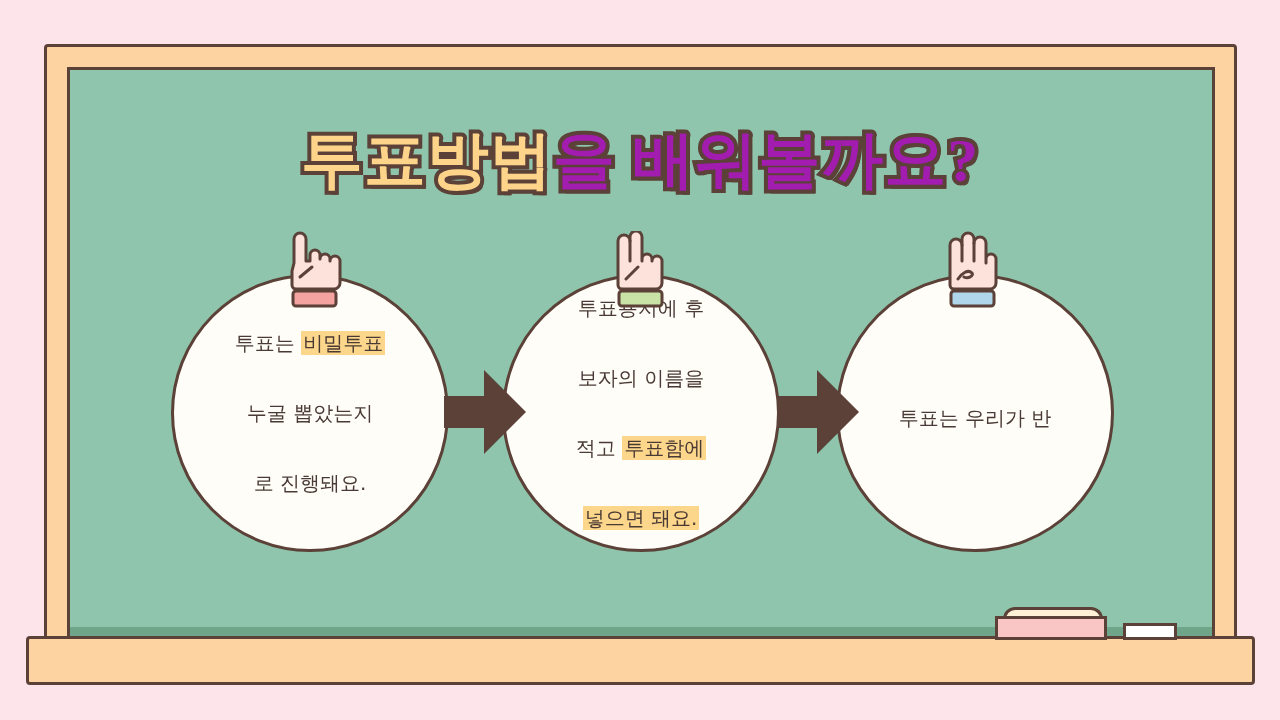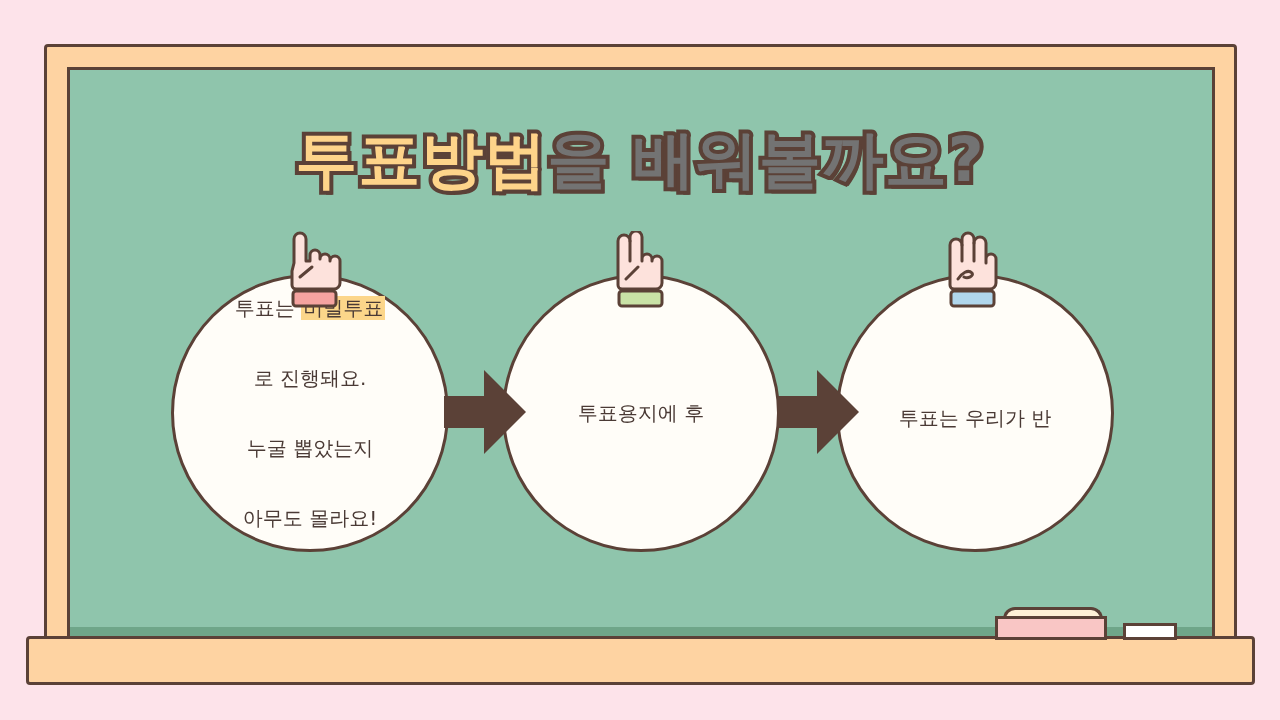--- a/index.html
+++ b/index.html
@@ -41,21 +41,21 @@
   .title {
     position: absolute; left: 0; top: 110px; width: 1280px; text-align: center;
     font-family: "DejaVu Sans", sans-serif; font-weight: bold; font-size: 62px;
     letter-spacing: 1px; line-height: 100px;
   }
   .title span {
     -webkit-text-stroke: 8px #5b4137; paint-order: stroke fill;
     text-shadow: 3px 4px 0 #5b4137;
   }
   .title .hl { color: #fed48a; }
-  .title .wh { color: #737373; }
+  .title .wh { color: #a21caf; font-family: Liberation Serif, serif; }
   .circle {
     position: absolute; width: 272px; height: 272px; border-radius: 50%;
     background: #fffdf8; border: 3px solid #5b4137;
     display: flex; align-items: center; justify-content: center;
     text-align: center;
   }
   .circle .text {
     font-family: "DejaVu Sans", sans-serif; font-size: 20px; color: #4a3a35;
     line-height: 35px; white-space: pre-line; width: 200px;
   }
@@ -74,29 +74,31 @@
 <div class="eraser"></div>
 <div class="chalk"></div>
 
 <div class="title">
   <span class="hl">투표방법</span><span class="wh">을 배워볼까요?</span>
 </div>
 
 <div class="circle" style="left:171px; top:274px;">
   <div class="text">
     <div><span>투표는 </span><span class="mark">비밀투표</span></div>
+    <div>누굴 뽑았는지</div>
     <div>로 진행돼요.</div>
-    <div>누굴 뽑았는지</div>
-    <div>아무도 몰라요!</div>
   </div>
 </div>
 
 <div class="circle" style="left:502px; top:274px;">
   <div class="text">
     <div>투표용지에 후</div>
+    <div>보자의 이름을</div>
+    <div><span>적고 </span><span class="mark">투표함에</span></div>
+    <div><span class="mark">넣으면 돼요.</span></div>
   </div>
 </div>
 
 <div class="circle" style="left:836px; top:274px;">
   <div class="text" style="width:220px; margin-top:10px;">
     <div>투표는 우리가 반</div>
   </div>
 </div>
 
 <svg class="arrow" style="left:444px; top:370px;" width="84" height="84" viewBox="0 0 84 84">

